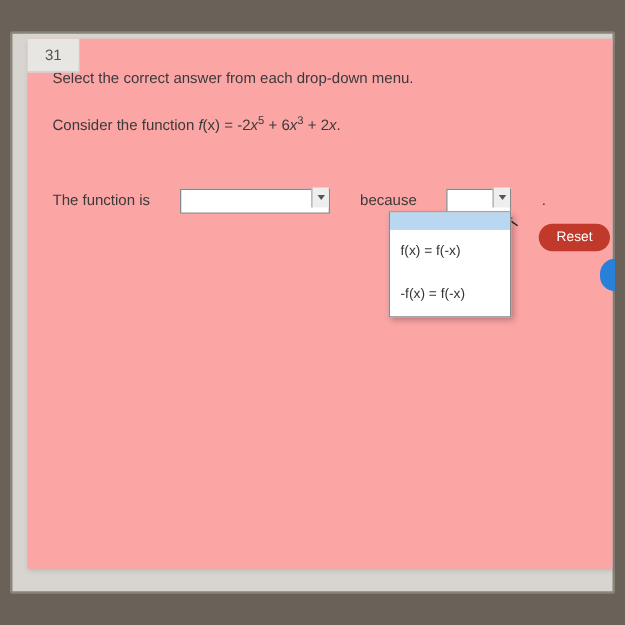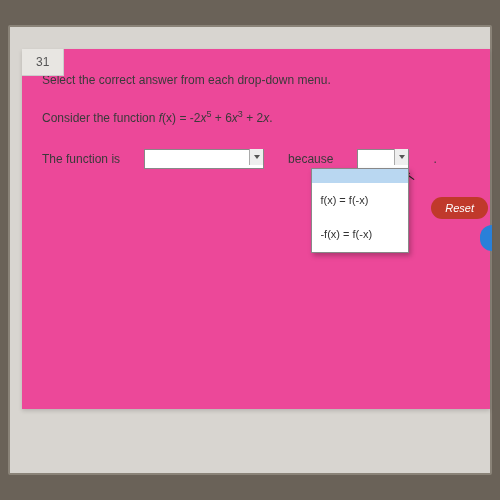--- a/index.html
+++ b/index.html
@@ -16,54 +16,55 @@
       top: 25px;
       left: 8px;
       right: 8px;
       bottom: 25px;
       background: #d8d5d0;
       border: 2px solid #8a8378;
       border-radius: 2px;
     }
     .page {
       position: absolute;
-      top: 22px;
+      top: 4px;
       left: 12px;
       right: 0;
-      height: 360px;
-      background: #ec4899;
+      height: 424px;
+      background: #fca5a5;
       box-shadow: 0 2px 4px rgba(0,0,0,0.15);
     }
     .qnum {
       position: absolute;
       top: 0;
       left: 0;
       background: #e8e6e2;
       padding: 6px 14px;
       font-size: 12px;
       color: #555;
       border-bottom: 1px solid #ccc;
       border-right: 1px solid #ccc;
     }
     .content {
       padding: 20px 20px 20px 20px;
       font-size: 12px;
       color: #333;
       line-height: 1.9;
     }
     .instr { margin-bottom: 14px; color: #3a3a3a; }
-    .consider { margin-bottom: 18px; color: #3a3a3a; }
+    .consider { color: #3a3a3a; }
     .consider i { font-style: italic; }
     .sup { font-size: 9px; vertical-align: super; }
     .answer-row {
       display: flex;
       align-items: center;
       gap: 24px;
       font-size: 12px;
       color: #3a3a3a;
+      margin-top: 37px;
     }
     .dropdown {
       border: 1px solid #888;
       background: #fff;
       height: 20px;
       font-size: 11px;
       padding: 1px 2px;
       cursor: pointer;
     }
     .dd1 { width: 120px; }
@@ -116,21 +117,20 @@
       position: absolute;
       background: #c0392b;
       color: #fff;
       border: none;
       border-radius: 14px;
       padding: 5px 14px;
       font-size: 11px;
       right: 2px;
       top: 148px;
       cursor: pointer;
-      font-style: italic;
     }
     .blue-btn {
       position: absolute;
       background: #2980d9;
       width: 12px;
       height: 26px;
       border-radius: 14px 0 0 14px;
       right: -2px;
       top: 176px;
     }

